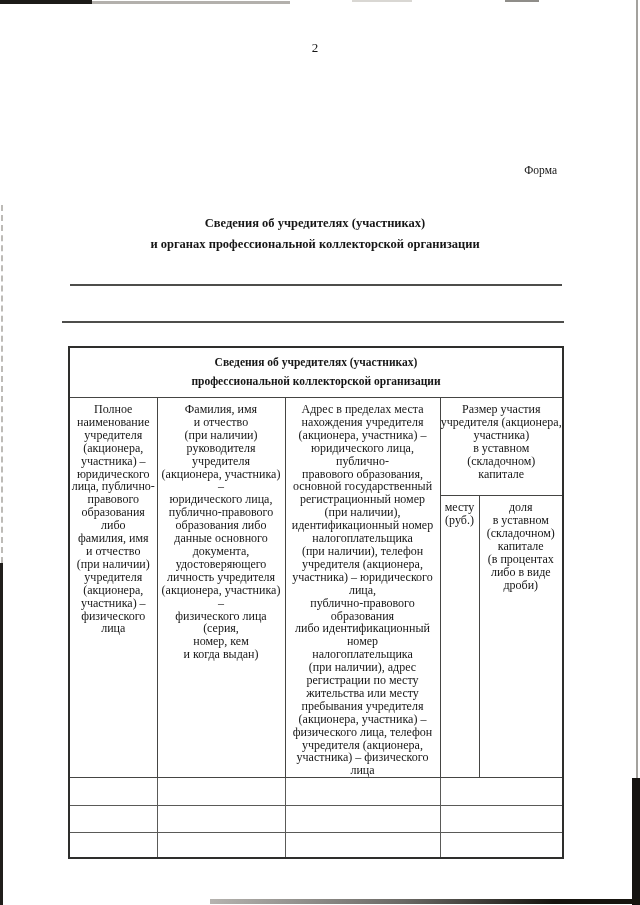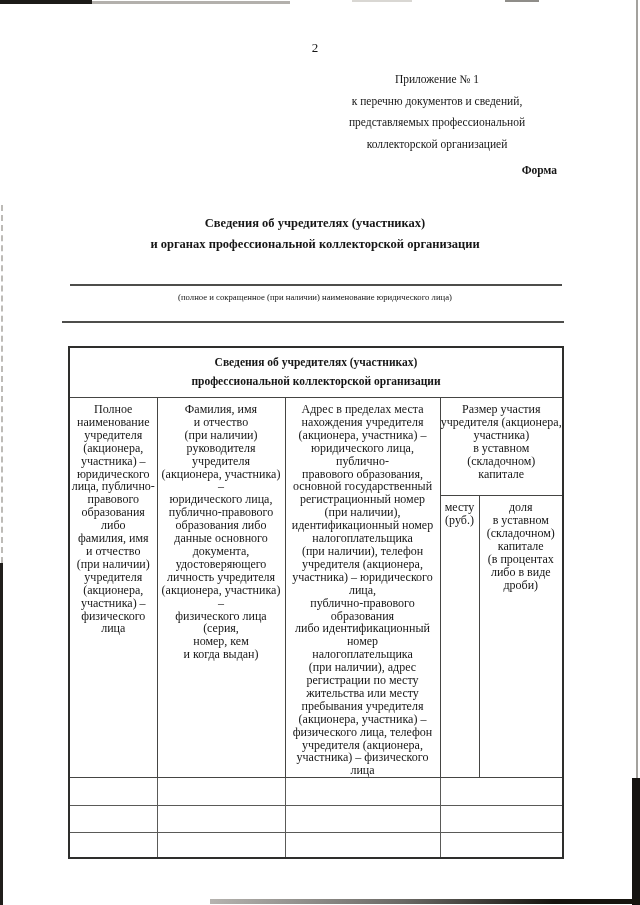--- a/index.html
+++ b/index.html
@@ -32,21 +32,20 @@
     text-align: center; font-size: 13px;
   }
   .appendix {
     position: absolute; right: 83px; top: 69px; width: 240px;
     text-align: center; font-size: 11.5px; line-height: 21.5px;
     white-space: pre-line;
   }
   .form-label {
     position: absolute; right: 83px; top: 164px;
     font-size: 11.5px;
-    font-weight: bold;
   }
   .doc-title {
     position: absolute; left: 40px; top: 213px; width: 550px;
     text-align: center; font-weight: bold; font-size: 12.5px; line-height: 21px;
     white-space: pre-line;
   }
   .rule { position: absolute; height: 2px; background: #4d4d4b; }
   .rule1 { left: 70px; top: 284px; width: 492px; }
   .rule2 { left: 62px; top: 321px; width: 502px; }
   .line-caption {
@@ -89,32 +88,27 @@
   <div class="art art-top-faint"></div>
   <div class="art art-top-dark2"></div>
   <div class="art art-left-dash"></div>
   <div class="art art-left-solid"></div>
   <div class="art art-right-line"></div>
   <div class="art art-right-bar"></div>
   <div class="art art-bottom"></div>
 
   <div class="page-number">2</div>
 
-  <div class="appendix">Приложение № 1
-к перечню документов и сведений,
-представляемых профессиональной
-коллекторской организацией</div>
 
   <div class="form-label">Форма</div>
 
   <div class="doc-title">Сведения об учредителях (участниках)
 и органах профессиональной коллекторской организации</div>
 
   <div class="rule rule1"></div>
-  <div class="line-caption">(полное и сокращенное (при наличии) наименование юридического лица)</div>
   <div class="rule rule2"></div>
 
   <table class="founders-table">
     <colgroup>
       <col style="width:88px">
         <col style="width:128px">
         <col style="width:155px">
         <col style="width:39px">
         <col style="width:84px">
     </colgroup>

